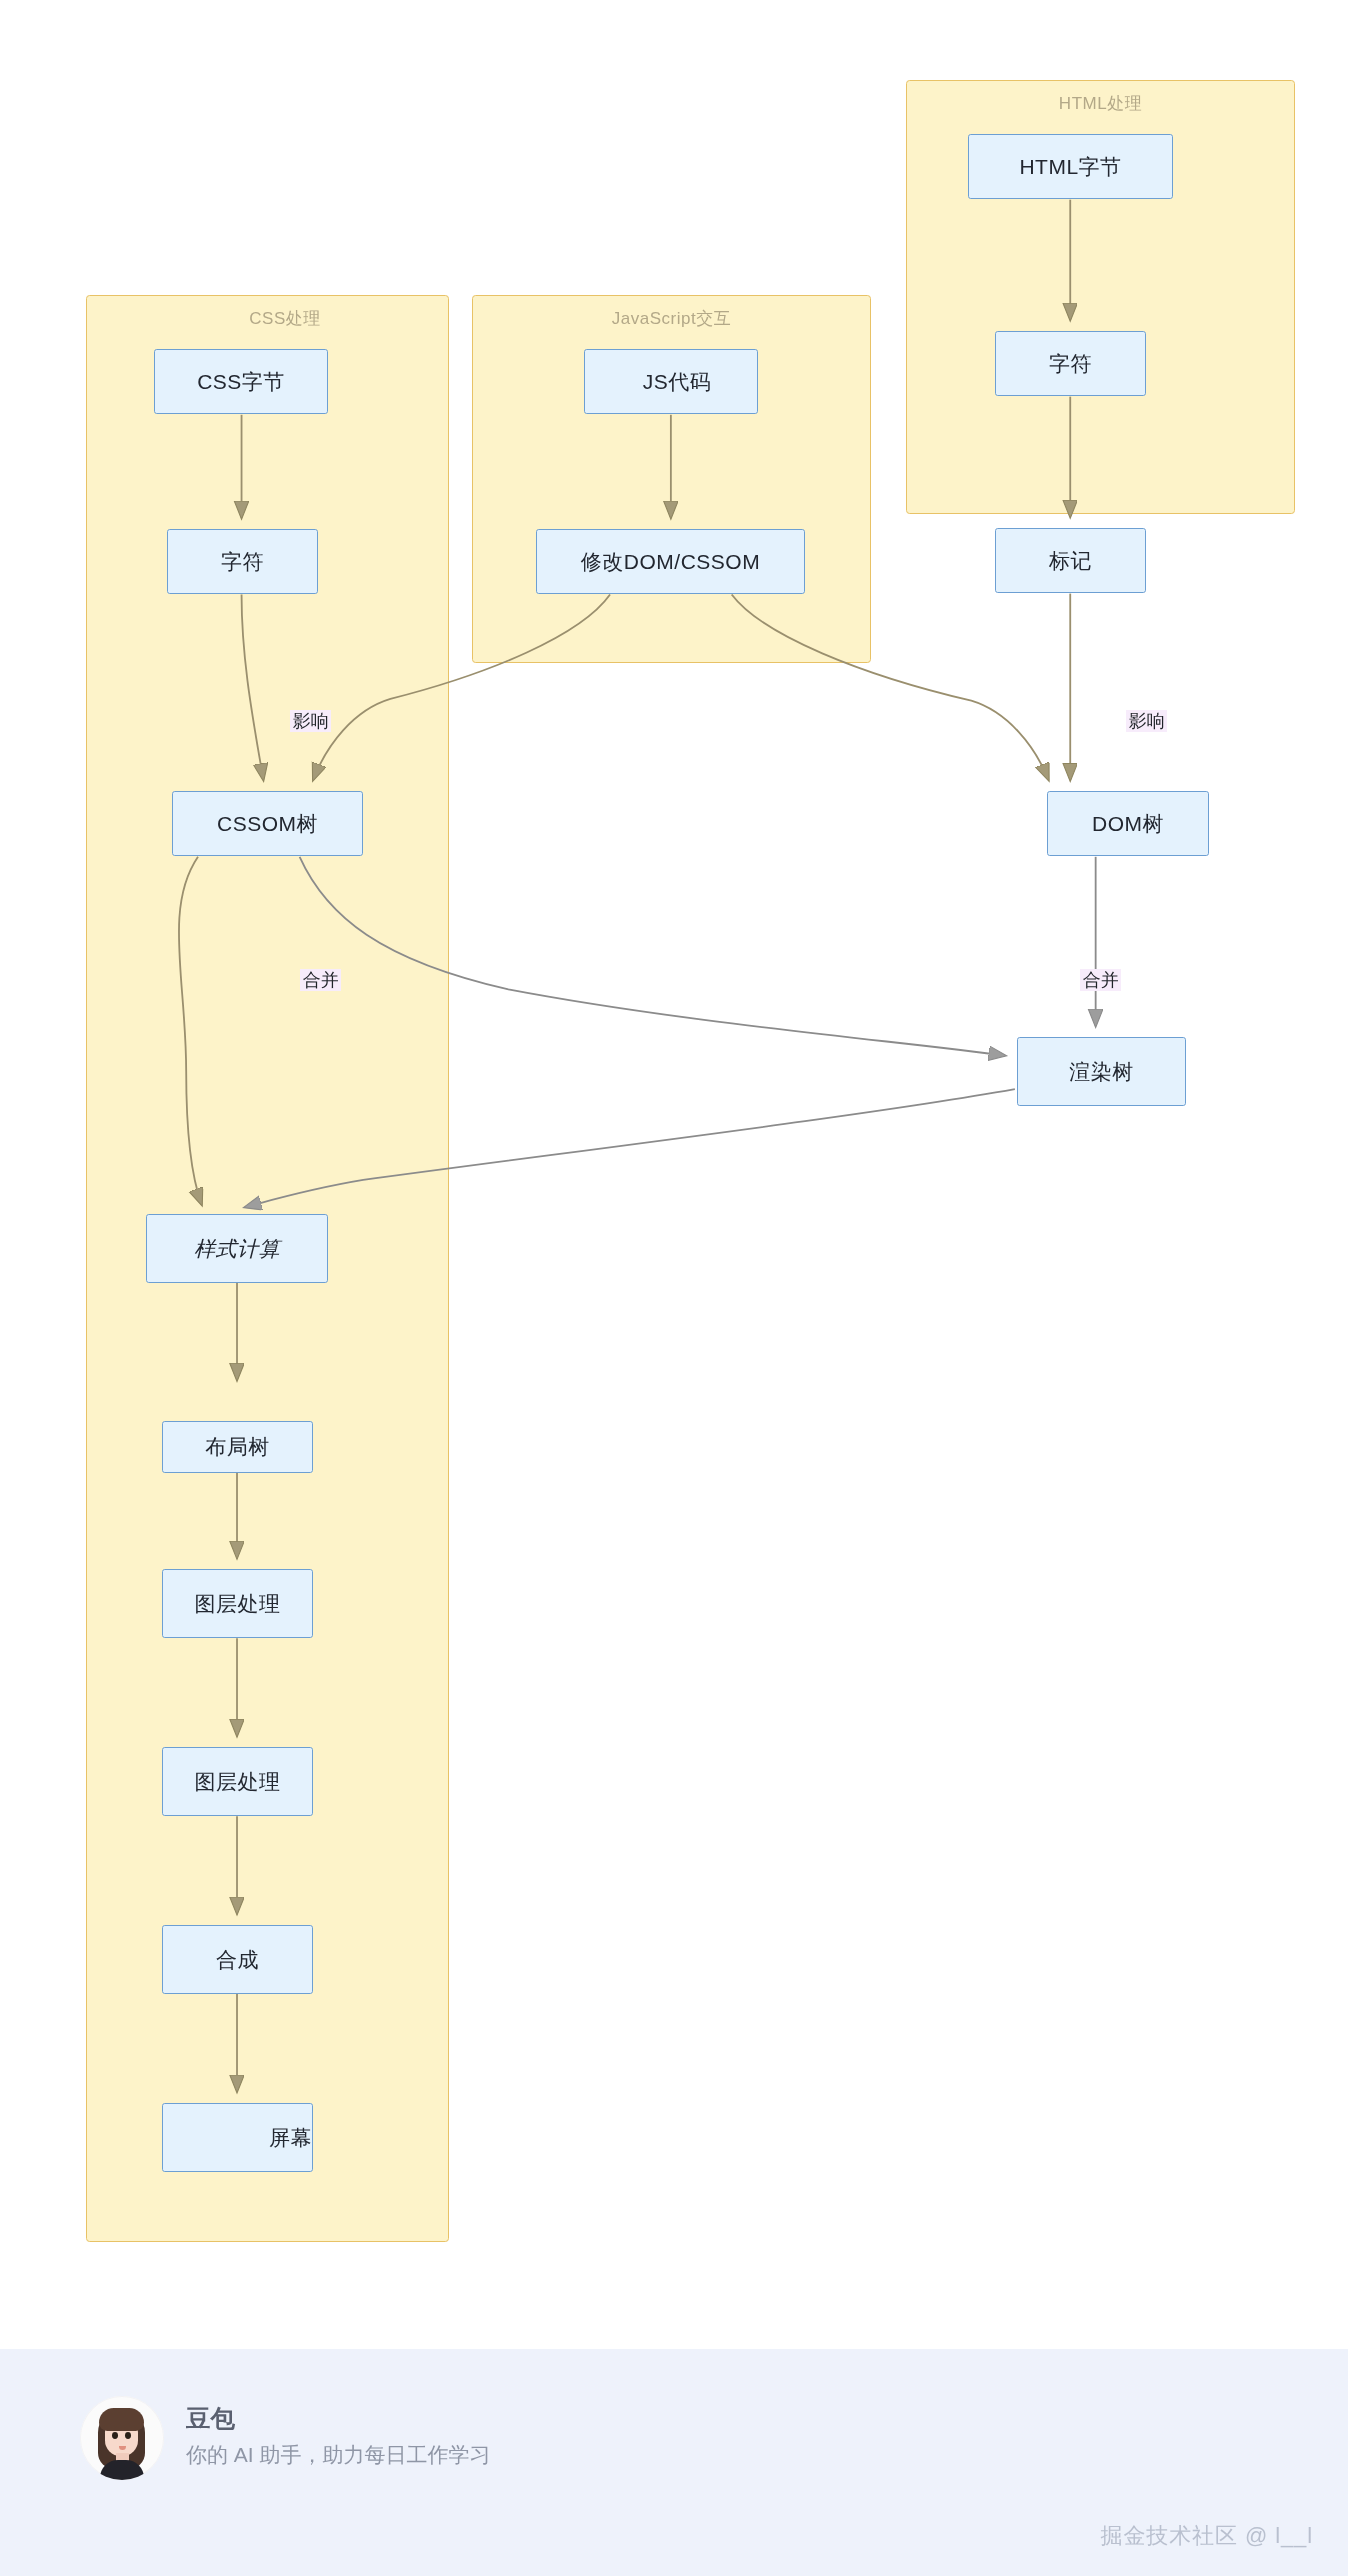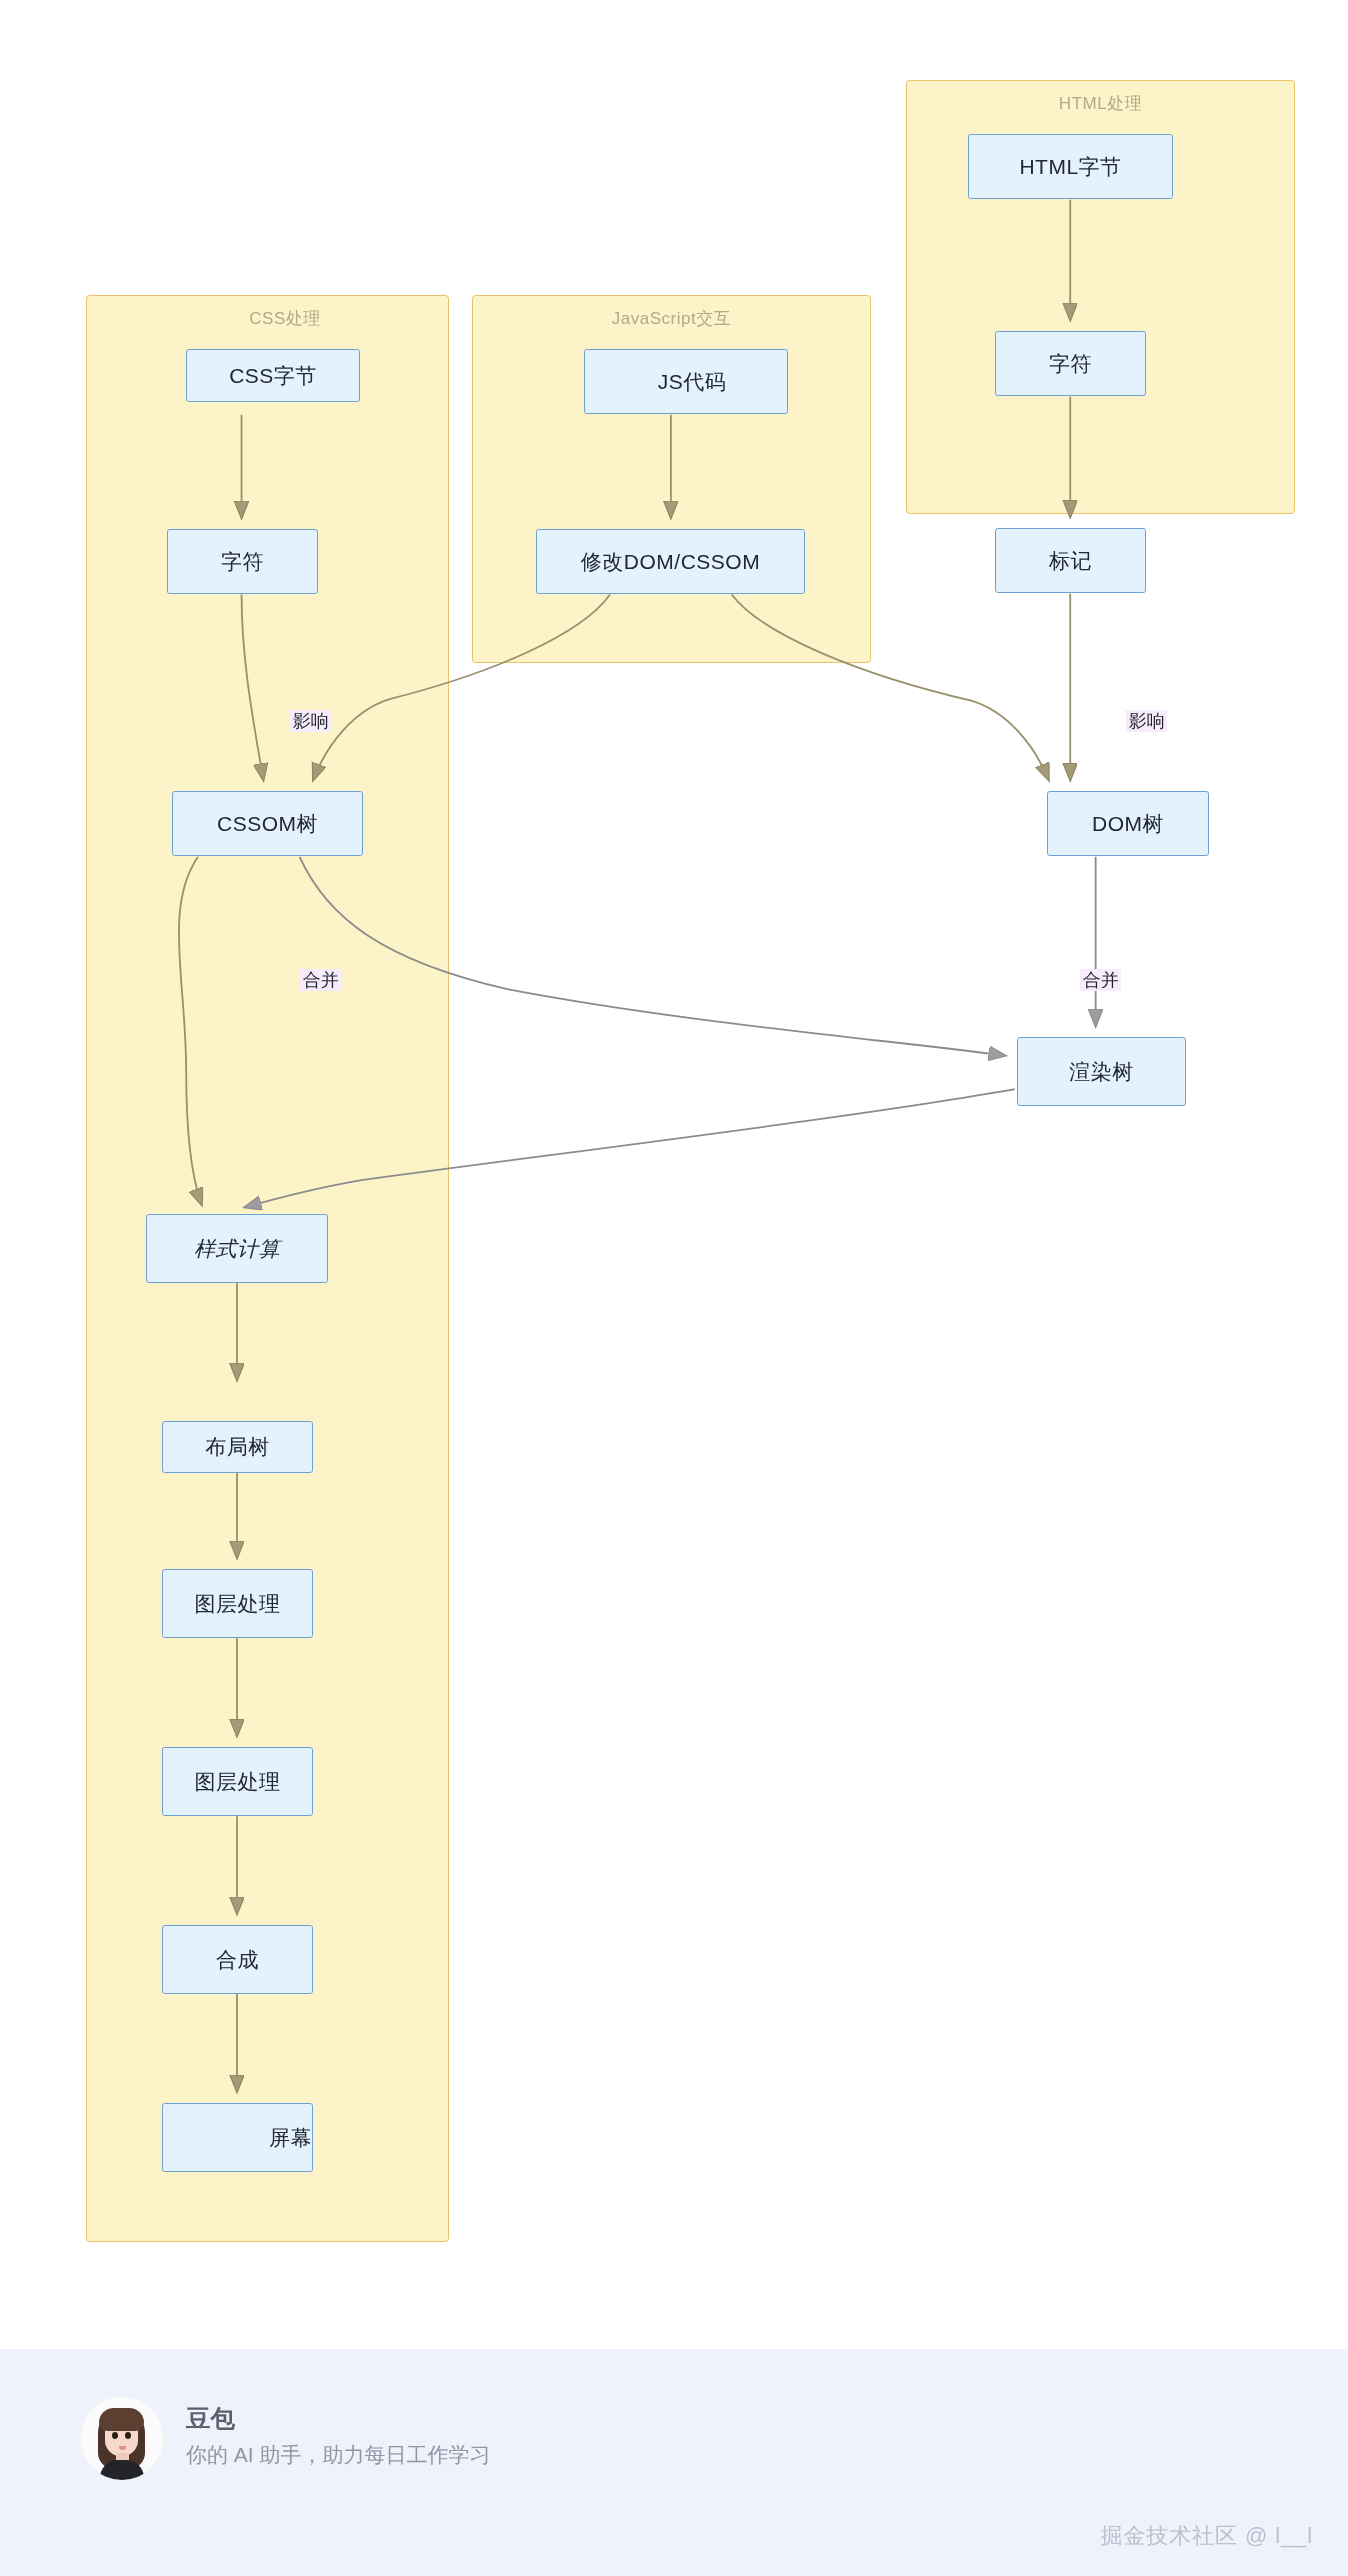--- a/index.html
+++ b/index.html
@@ -244,31 +244,31 @@
   <div class="node" style="left:995px; top:331px; width:151px; height:65px;">
     <span>字符</span>
   </div>
   <div class="node" style="left:995px; top:528px; width:151px; height:65px;">
     <span>标记</span>
   </div>
   <div class="node" style="left:1015px; top:791px; width:162px; height:65px;margin-left:32px;">
     <span>DOM树</span>
   </div>
 
-  <div class="node" style="left:154px; top:349px; width:174px; height:53px;margin-left:32px;">
+  <div class="node" style="left:154px; top:349px; width:174px; height:65px;">
     <span>CSS字节</span>
   </div>
   <div class="node" style="left:167px; top:529px; width:151px; height:65px;">
     <span>字符</span>
   </div>
   <div class="node" style="left:172px; top:791px; width:191px; height:65px;">
     <span>CSSOM树</span>
   </div>
 
-  <div class="node" style="left:584px; top:349px; width:204px; height:65px;padding-left:12px;">
+  <div class="node" style="left:584px; top:349px; width:174px; height:65px;padding-left:12px;">
     <span>JS代码</span>
   </div>
   <div class="node" style="left:536px; top:529px; width:269px; height:65px;">
     <span>修改DOM/CSSOM</span>
   </div>
 
   <div class="node" style="left:1017px; top:1037px; width:169px; height:69px;">
     <span>渲染树</span>
   </div>
 

